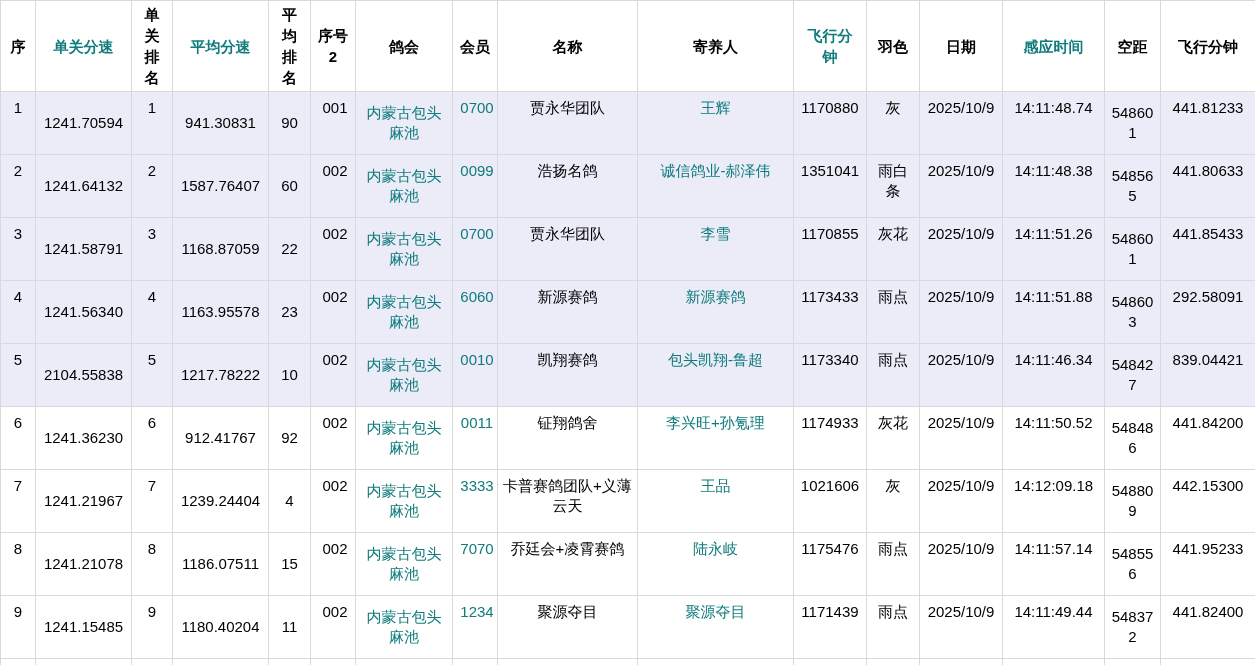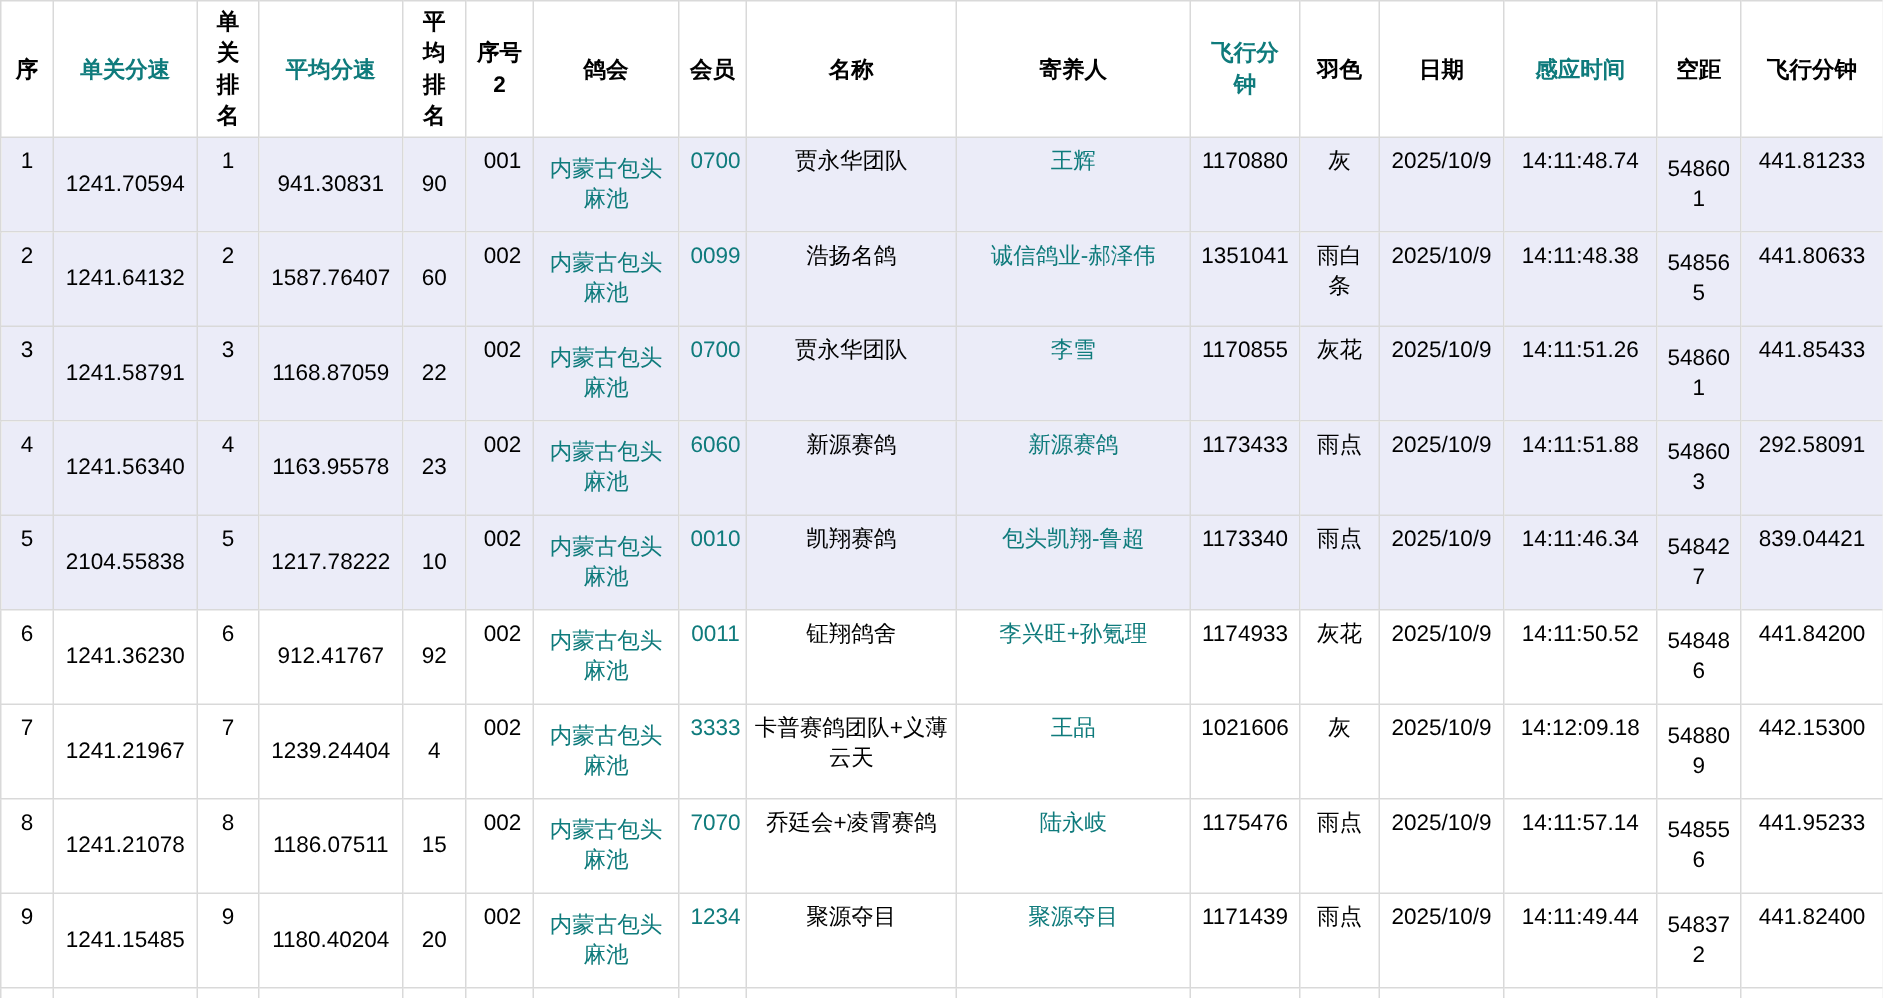--- a/index.html
+++ b/index.html
@@ -238,21 +238,21 @@
         <td class="col-date">2025/10/9</td>
         <td class="col-clock_time">14:11:57.14</td>
         <td class="col-distance mid">548556</td>
         <td class="col-fly_minutes">441.95233</td>
       </tr>
       <tr>
         <td class="col-seq">9</td>
         <td class="col-single_speed mid">1241.15485</td>
         <td class="col-single_rank">9</td>
         <td class="col-avg_speed mid">1180.40204</td>
-        <td class="col-avg_rank mid">20</td>
+        <td class="col-avg_rank mid">11</td>
         <td class="col-seq2">002</td>
         <td class="col-club mid teal">内蒙古包头麻池</td>
         <td class="col-member teal">1234</td>
         <td class="col-name">聚源夺目</td>
         <td class="col-fosterer teal">聚源夺目</td>
         <td class="col-ring_number">1171439</td>
         <td class="col-feather_color">雨点</td>
         <td class="col-date">2025/10/9</td>
         <td class="col-clock_time">14:11:49.44</td>
         <td class="col-distance mid">548372</td>

